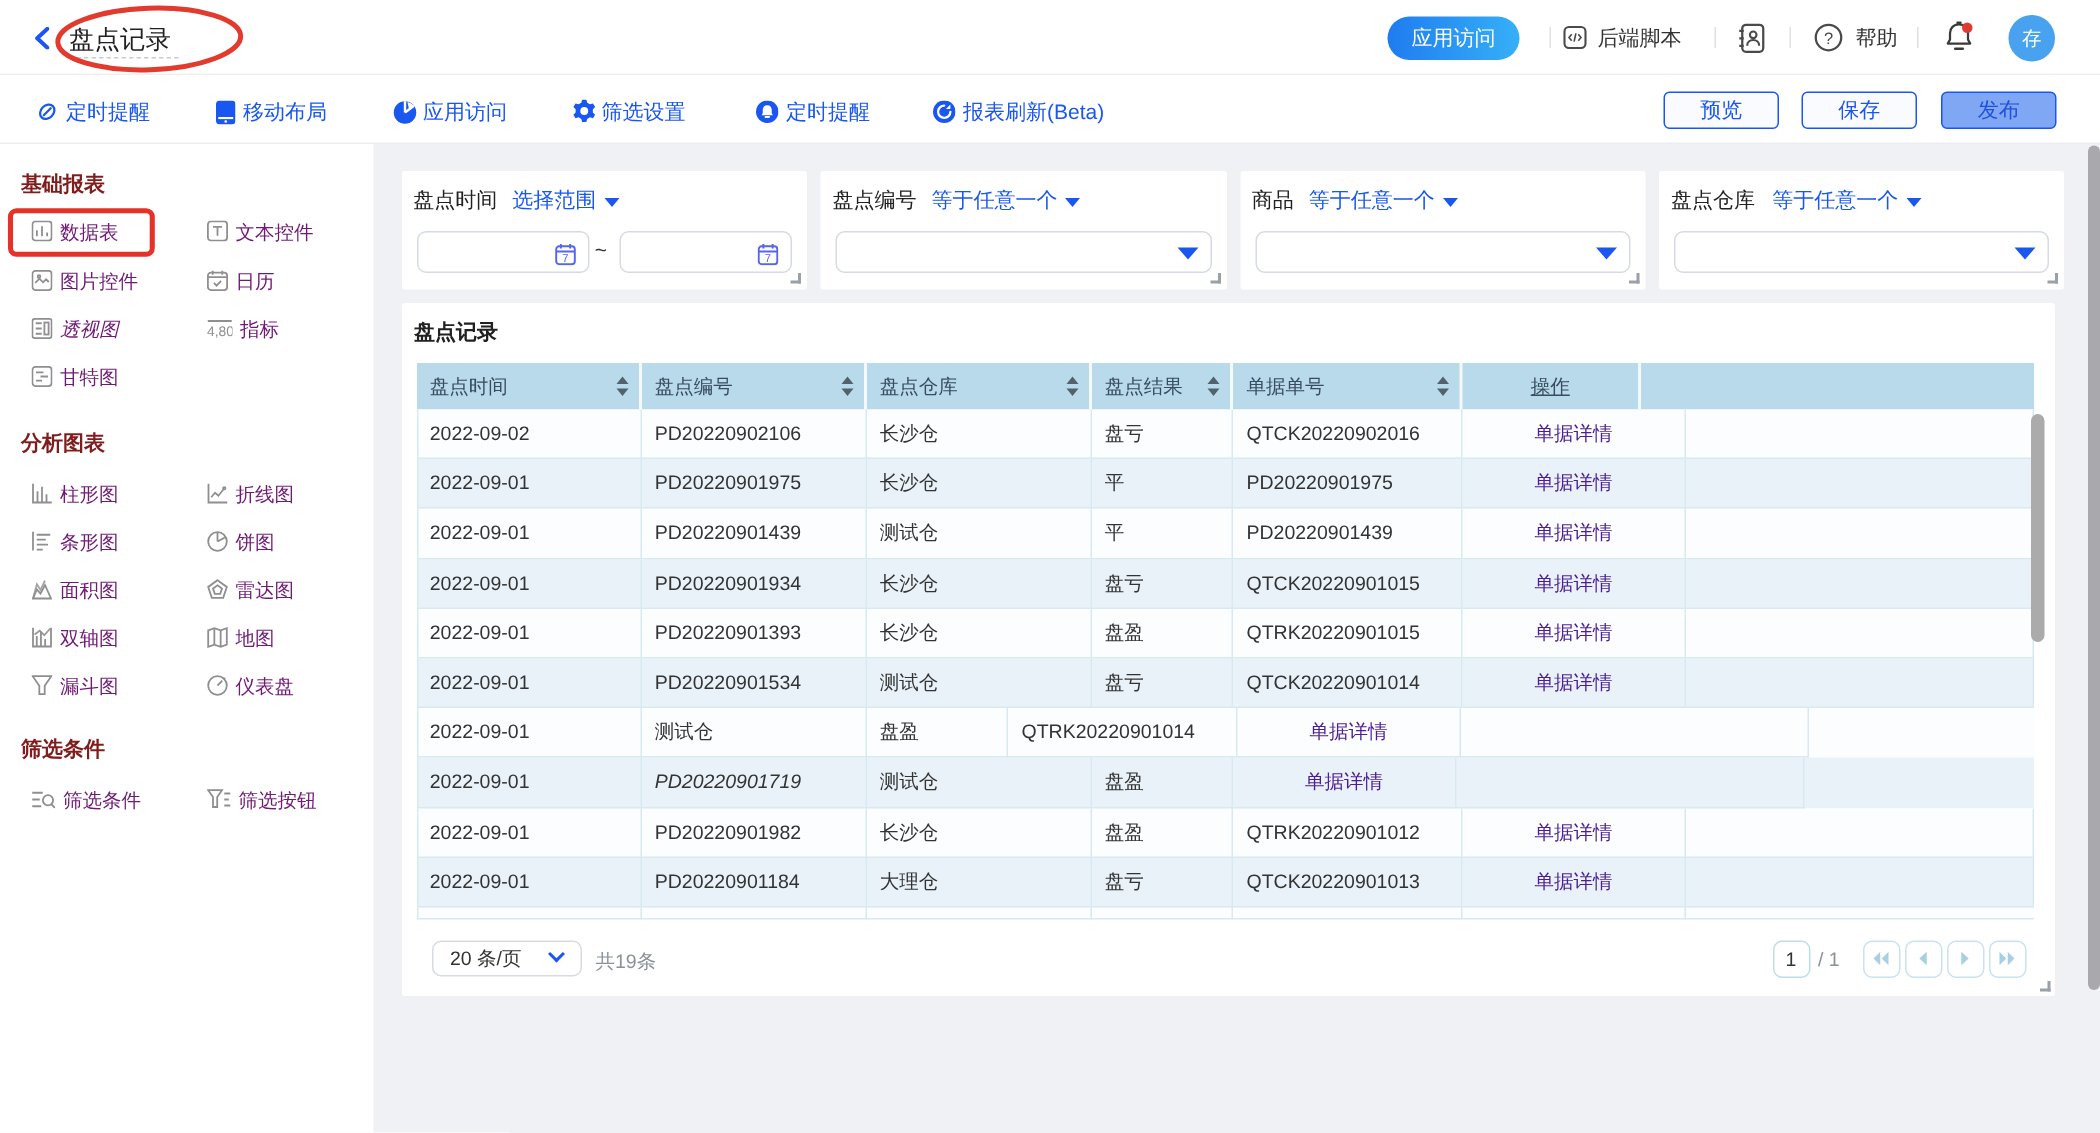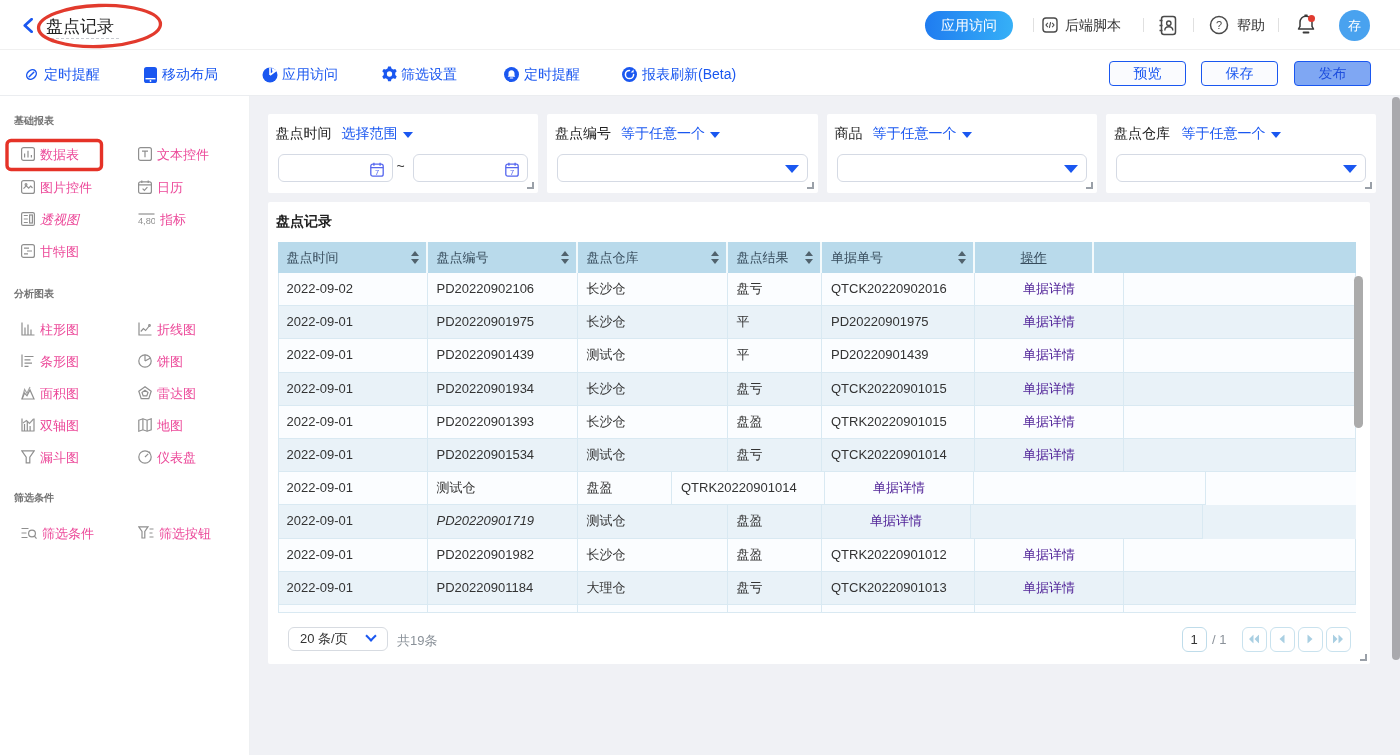--- a/index.html
+++ b/index.html
@@ -16,22 +16,22 @@
 .sep{position:absolute;top:18px;width:1px;height:14px;background:#e0e0e0;}
 .navtxt{position:absolute;top:17px;font-size:14px;color:#333;}
 #avatar{left:1339px;top:10px;width:31px;height:31px;border-radius:50%;background:#49a2ef;
 color:#fff;font-size:13px;text-align:center;line-height:31px;}
 
 .btn{position:absolute;top:11px;width:77px;height:25px;border:1px solid #1a57f0;border-radius:4px;
 font-size:14px;color:#1a57f0;text-align:center;line-height:23px;background:#fafbfe;}
 #btn-pub{background:#7fa7f3;color:#2050de;border-color:#1a57f0;}
 
 #sidebar{left:0;top:96px;width:250px;height:659px;background:#fff;border-right:1px solid #eef0f2;}
-.shead{position:absolute;left:14px;font-size:10px;font-weight:bold;color:#737373;}
-.sitem{position:absolute;font-size:13px;color:#ec4899;}
+.shead{position:absolute;left:14px;font-size:14px;font-weight:bold;color:#7f1d1d;}
+.sitem{position:absolute;font-size:13px;color:#701a75;}
 .sitem svg{position:absolute;left:0;top:50%;margin-top:-7px;}
 .sitem span{position:absolute;left:19px;top:50%;margin-top:-8px;white-space:nowrap;}
 
 #content{left:250px;top:96px;width:1150px;height:659px;background:#f0f1f5;}
 .card{position:absolute;background:#fff;border-radius:2px;height:79px;top:18px;}
 .card .lbl{position:absolute;left:8px;top:11px;font-size:14px;color:#212121;}
 .card .cond{position:absolute;top:11px;font-size:14px;color:#1a57f0;}
 .tri{display:inline-block;width:0;height:0;border-left:5px solid transparent;
 border-right:5px solid transparent;border-top:6px solid #1a57f0;margin-left:5px;}
 .inp{position:absolute;top:40px;height:28px;border:1px solid #d5dae4;border-radius:6px;background:#fff;}

